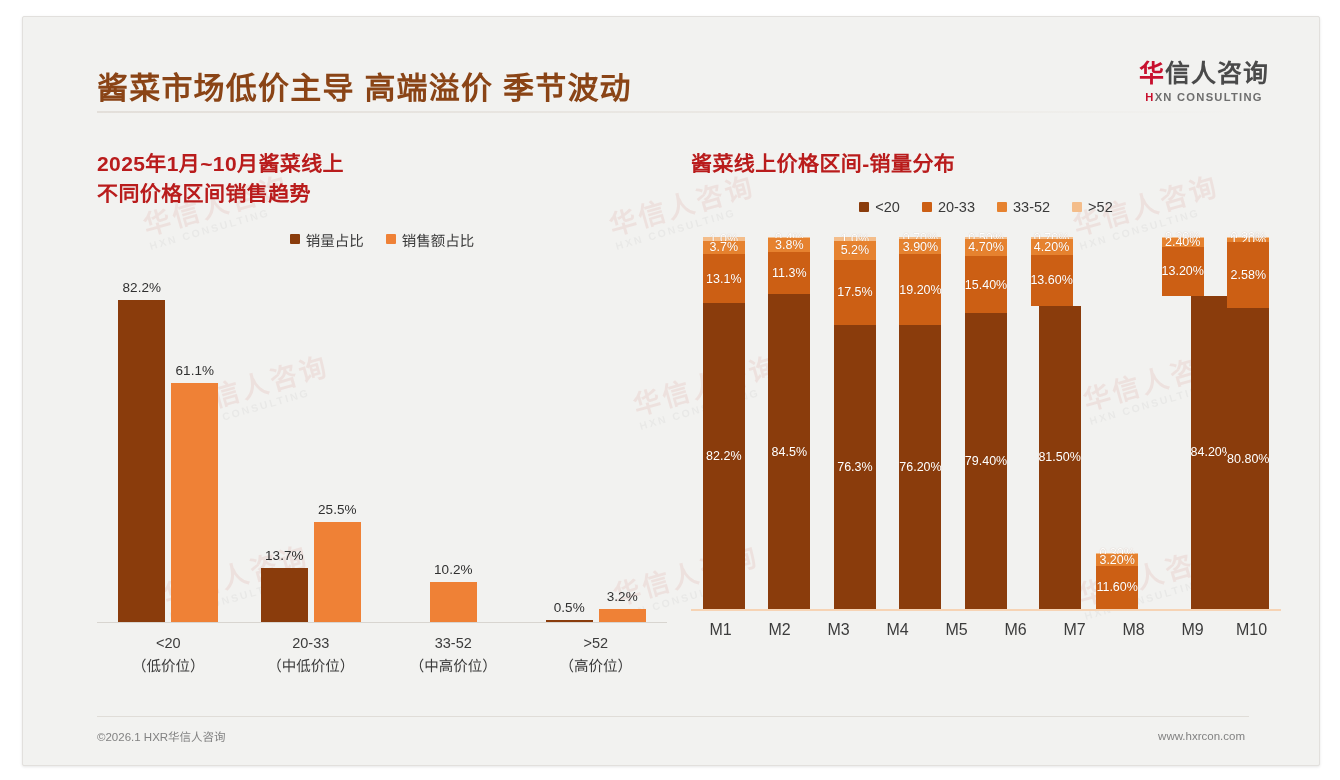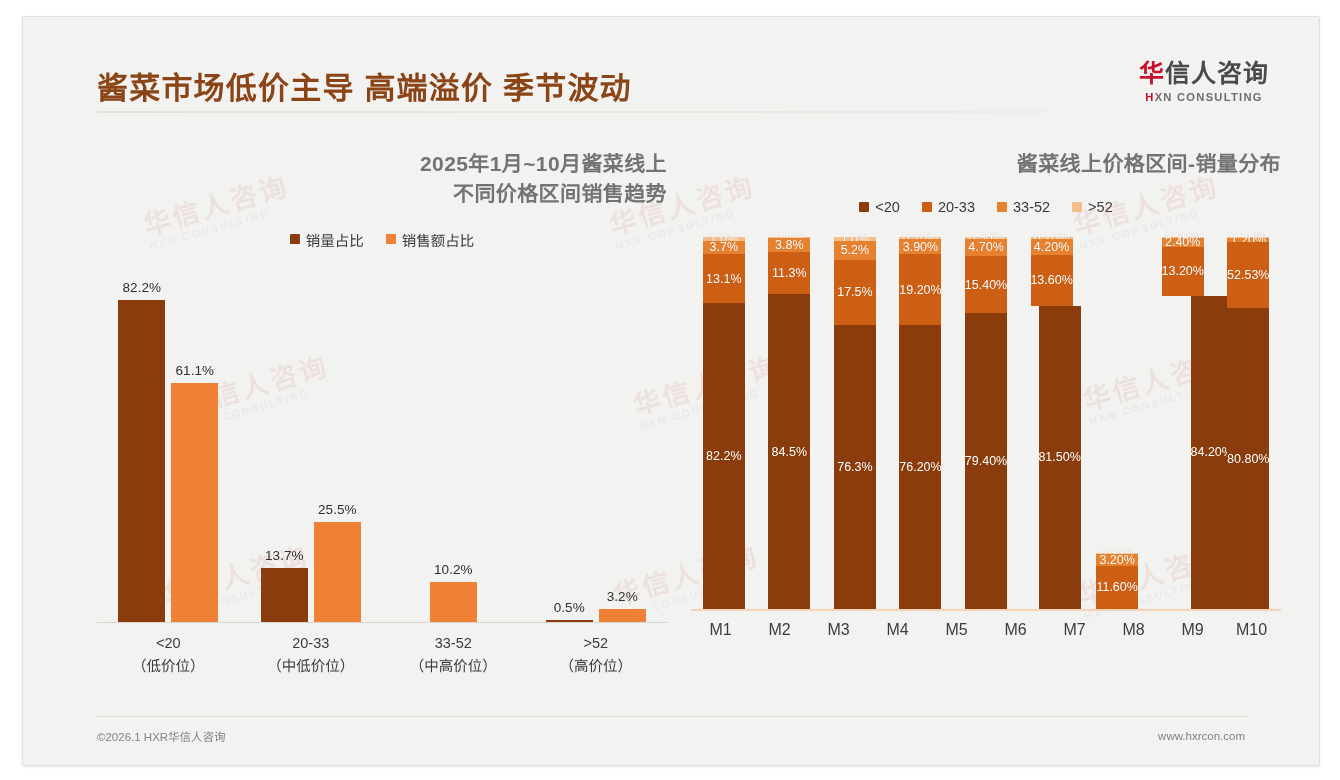--- a/index.html
+++ b/index.html
@@ -54,21 +54,21 @@
   .logo-cn .hx{color:#c8102e;}
   .logo-en{margin-top:5px;font-size:11.2px;font-weight:700;letter-spacing:1.25px;color:#6e6e6e;white-space:nowrap;}
   .logo-en .hx{color:#c8102e;}
 
   
   .panel{position:absolute;z-index:2;}
   #panel-left{left:74px;top:132px;width:570px;height:560px;}
   #panel-right{left:668px;top:132px;width:590px;height:560px;}
 
   .chart-title{
-    text-align:right;font-size:21px;font-weight:700;color:#737373;
+    text-align:left;font-size:21px;font-weight:700;color:#b91c1c;
     line-height:1.42;letter-spacing:.4px;
   }
   .chart-title .l2{display:block;}
 
   .legend{
     display:flex;justify-content:center;align-items:center;
     gap:22px;margin-top:20px;
   }
   .legend-item{display:flex;align-items:center;gap:6px;}
   .legend-swatch{width:10px;height:10px;display:inline-block;border-radius:1px;}
@@ -388,21 +388,21 @@
         </div>
         <div class="rc-col">
           <div class="rc-stack">
             <div class="rc-seg k3" style="height: 0.2%;">
               <span class="rc-lbl">0.20%</span>
             </div>
             <div class="rc-seg k2" style="height: 1.2%;">
               <span class="rc-lbl">1.20%</span>
             </div>
             <div class="rc-seg k1" style="height: 17.8%;">
-              <span class="rc-lbl">52.53%</span>
+              <span class="rc-lbl">2.58%</span>
             </div>
             <div class="rc-seg k0" style="height: 80.8%;">
               <span class="rc-lbl">80.80%</span>
             </div>
           </div>
         </div>
       </div>
     <div class="rc-axis" id="right-axis">
         <div class="rc-axis-cell">M1</div>
         <div class="rc-axis-cell">M2</div>

